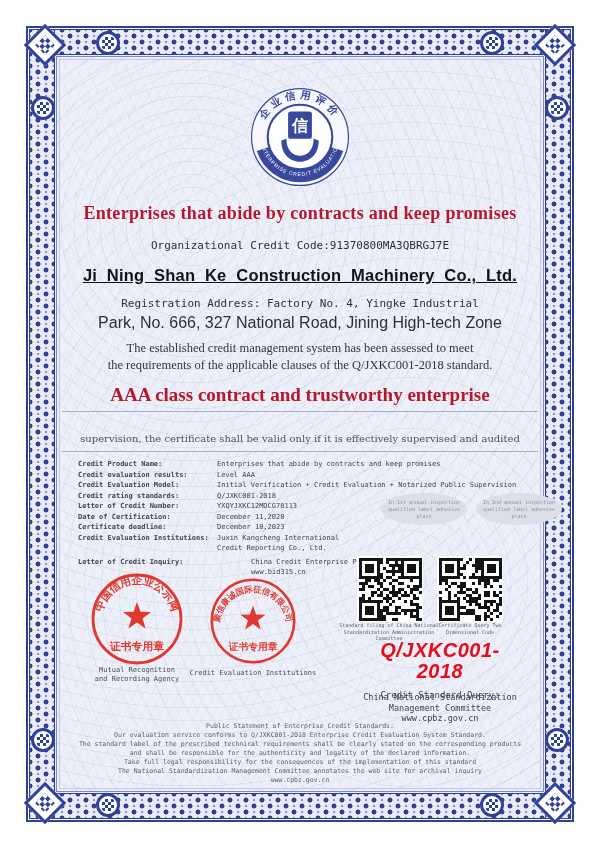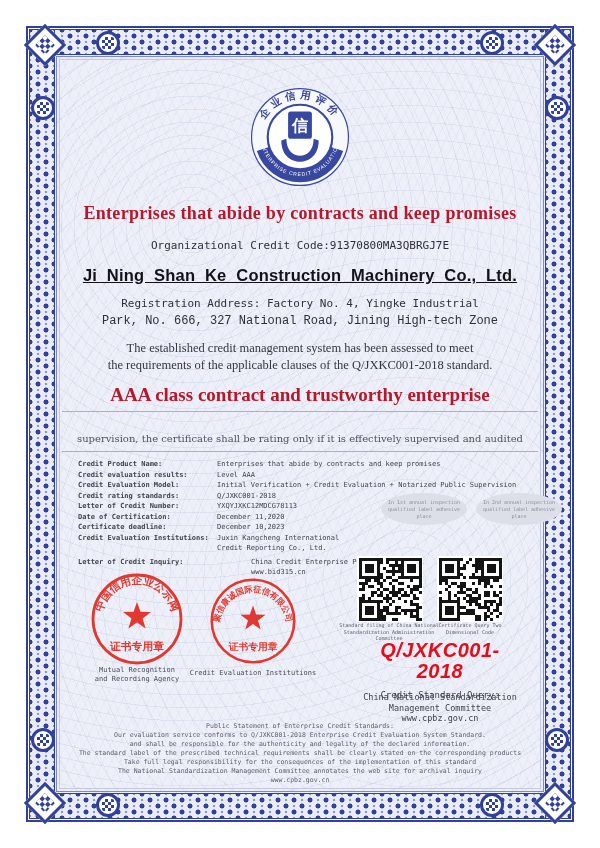--- a/index.html
+++ b/index.html
@@ -35,21 +35,21 @@
   .med::after{content:"";position:absolute;inset:3px;
     background:repeating-conic-gradient(#31409b 0% 25%, #ffffff 0% 50%);background-size:6px 6px;border-radius:2px;}
   
   .emblem{position:absolute;left:50%;top:86px;transform:translateX(-50%);}
   
   .ctr{position:absolute;left:60px;right:60px;text-align:center;}
   .title{top:203px;font-family:"Liberation Serif",serif;font-weight:bold;font-size:18px;color:#b5182b;letter-spacing:.3px;}
   .code{top:239px;font-family:"DejaVu Sans Mono",monospace;font-size:11px;color:#2e2e38;}
   .company{top:266px;font-size:16.5px;font-weight:bold;color:#121218;word-spacing:5px;letter-spacing:.2px;text-decoration:underline;}
   .addr1{top:297px;font-family:"DejaVu Sans Mono",monospace;font-size:11px;color:#2f2f3a;}
-  .addr2{top:314px;font-family:Liberation Mono, monospace;font-size:12px;color:#2f2f3a;}
+  .addr2{top:314px;font-family:Liberation Sans, sans-serif;font-size:16px;color:#2f2f3a;}
   .assess1{top:341px;font-family:"Liberation Serif",serif;font-size:12.5px;color:#35353f;}
   .assess2{top:358px;font-family:"Liberation Serif",serif;font-size:12.5px;color:#35353f;}
   .aaa{top:384px;font-family:"Liberation Serif",serif;font-weight:bold;font-size:19px;color:#b5182b;}
   .rule{position:absolute;left:62px;right:62px;height:1px;background:#a9b0cb;}
   .rule1{top:411px;} .rule2{top:451px;}
   .sup1{top:416px;font-family:"DejaVu Serif",serif;font-size:10px;color:#50505c;}
   .sup2{top:433px;font-family:"DejaVu Serif",serif;font-size:10px;color:#50505c;}
   
   .details{position:absolute;left:78px;top:459px;font-family:"DejaVu Sans Mono",monospace;
     font-size:7px;line-height:10.5px;color:#43434e;width:450px;}
@@ -138,21 +138,21 @@
   <div class="ctr title">Enterprises that abide by contracts and keep promises</div>
   <div class="ctr code"><span>Organizational Credit Code:</span><span>91370800MA3QBRGJ7E</span></div>
   <div class="ctr company">Ji Ning Shan Ke Construction Machinery Co., Ltd.</div>
   <div class="ctr addr1">Registration Address: Factory No. 4, Yingke Industrial</div>
   <div class="ctr addr2">Park, No. 666, 327 National Road, Jining High-tech Zone</div>
   <div class="ctr assess1">The established credit management system has been assessed to meet</div>
   <div class="ctr assess2">the requirements of the applicable clauses of the Q/JXKC001-2018 standard.</div>
   <div class="ctr aaa">AAA class contract and trustworthy enterprise</div>
 
   <div class="rule rule1"></div>
-  <div class="ctr sup2">supervision, the certificate shall be rating only if it is effectively supervised and audited</div>
+  <div class="ctr sup2">supervision, the certificate shall be valid only if it is effectively supervised and audited</div>
   <div class="rule rule2"></div>
 
   <div class="details">
     <div class="drow">
         <span class="dlabel">Credit Product Name:</span>
         <span class="dval"><span>Enterprises that abide by contracts and keep promises</span></span>
       </div>
     <div class="drow">
         <span class="dlabel">Credit evaluation results:</span>
         <span class="dval"><span>Level AAA</span></span>
@@ -533,20 +533,20 @@
   <div class="query-label">Credit Standard Query:</div>
   <div class="query-body">
     <div>China National Standardization</div>
     <div>Management Committee</div>
     <div>www.cpbz.gov.cn</div>
   </div>
 
   <div class="statement">
     <div>Public Statement of Enterprise Credit Standards:</div>
     <div>Our evaluation service conforms to Q/JXKC001-2018 Enterprise Credit Evaluation System Standard.</div>
+    <div>The standard label of the prescribed technical requirements shall be clearly stated on the corresponding products</div>
     <div>and shall be responsible for the authenticity and legality of the declared information.</div>
-    <div>The standard label of the prescribed technical requirements shall be clearly stated on the corresponding products</div>
     <div>Take full legal responsibility for the consequences of the implementation of this standard</div>
     <div>The National Standardization Management Committee annotates the web site for archival inquiry</div>
     <div>www.cpbz.gov.cn</div>
   </div>
 
 </div>
 
 </body></html>

